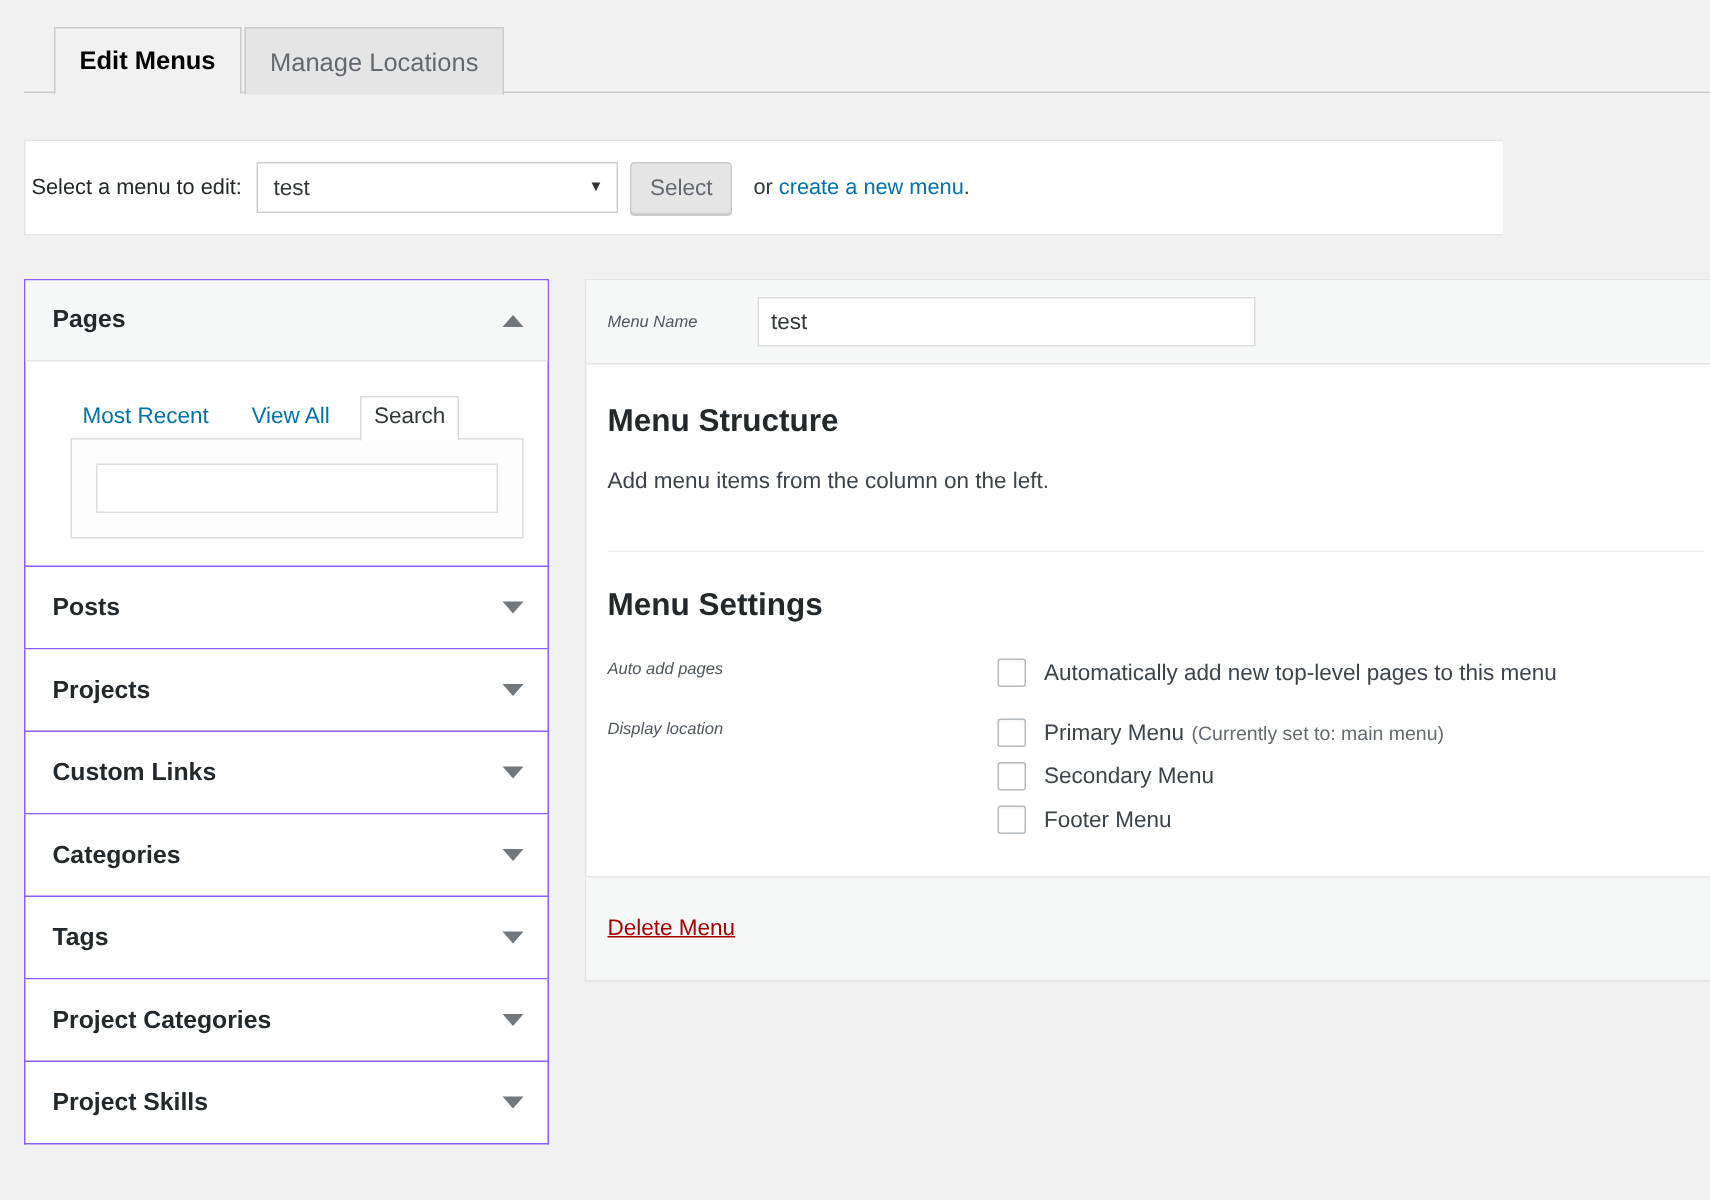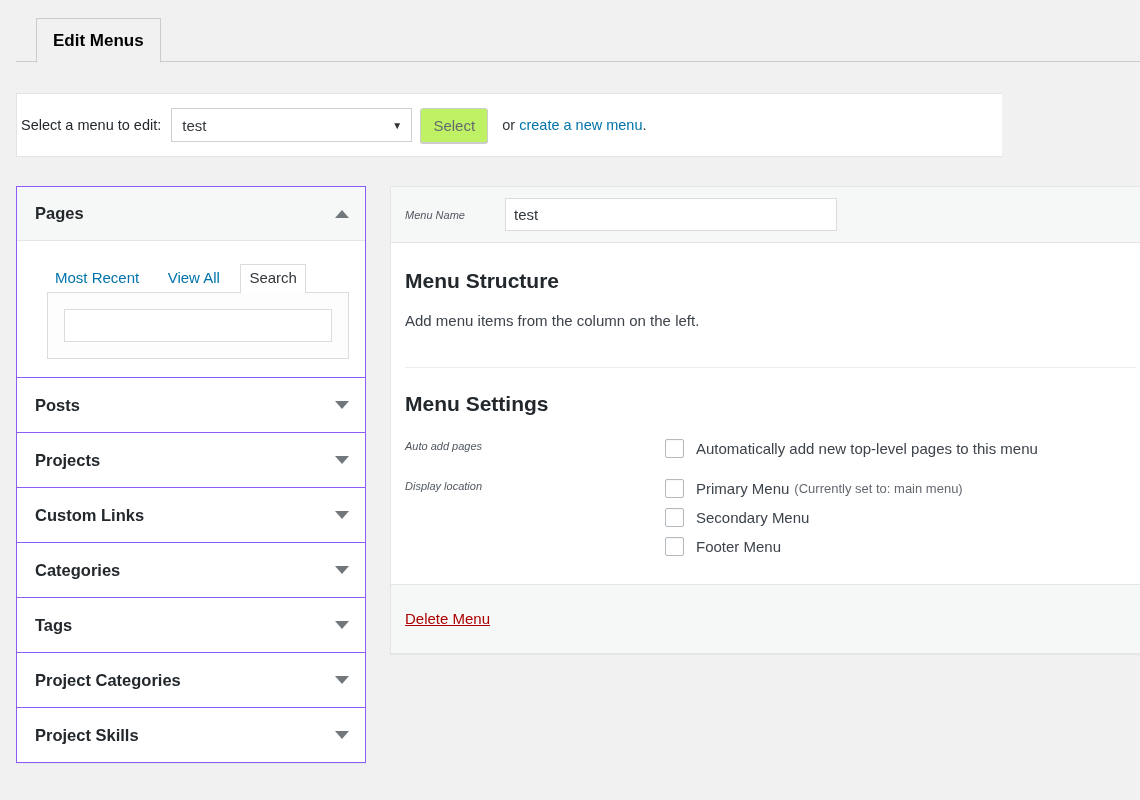--- a/index.html
+++ b/index.html
@@ -91,21 +91,21 @@
     top: 50%;
     transform: translateY(-50%);
     font-size: 10px;
     color: #333;
   }
   .btn-select {
     margin-left: 8px;
     height: 35px;
     min-width: 68px;
     padding: 0 12px;
-    background: #bef264;
+    background: #e5e5e5;
     border: 1px solid #ccc;
     border-radius: 3px;
     color: #646970;
     font-size: 15px;
     font-family: "Liberation Sans", sans-serif;
     cursor: pointer;
     box-shadow: 0 1px 0 #ccc;
   }
   .or-text {
     margin-left: 14px;
@@ -301,20 +301,21 @@
     text-decoration: underline;
     font-size: 15px;
     cursor: pointer;
   }
 </style>
 </head>
 <body>
 
 <div class="nav-tab-wrapper">
   <a class="nav-tab active" id="tab-edit-menus">Edit Menus</a>
+  <a class="nav-tab" id="tab-manage-locations">Manage Locations</a>
 </div>
 
 <div class="menu-select-bar">
   <span class="lbl">Select a menu to edit:</span>
 
   <div class="select-wrap">
     <span>test</span>
     <span class="caret">▼</span>
   </div>
 

